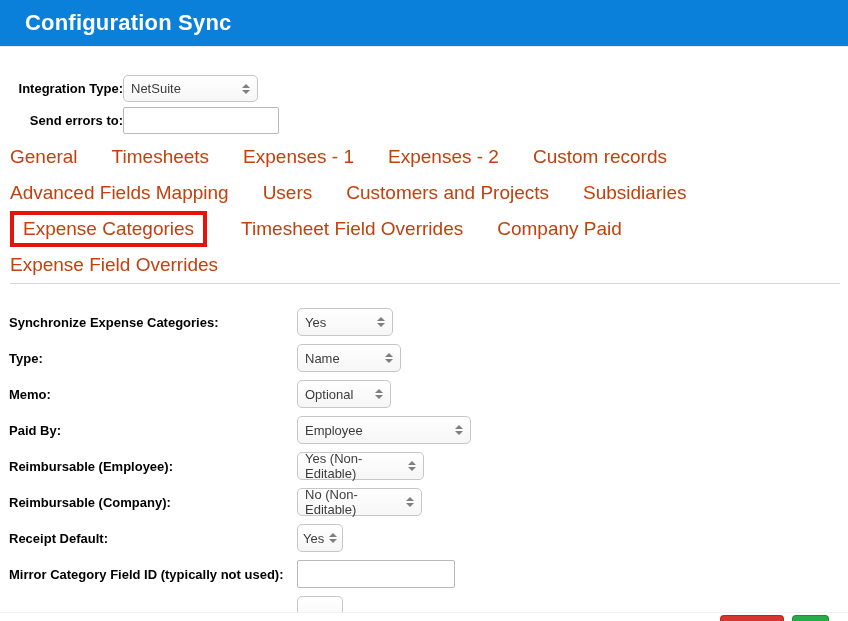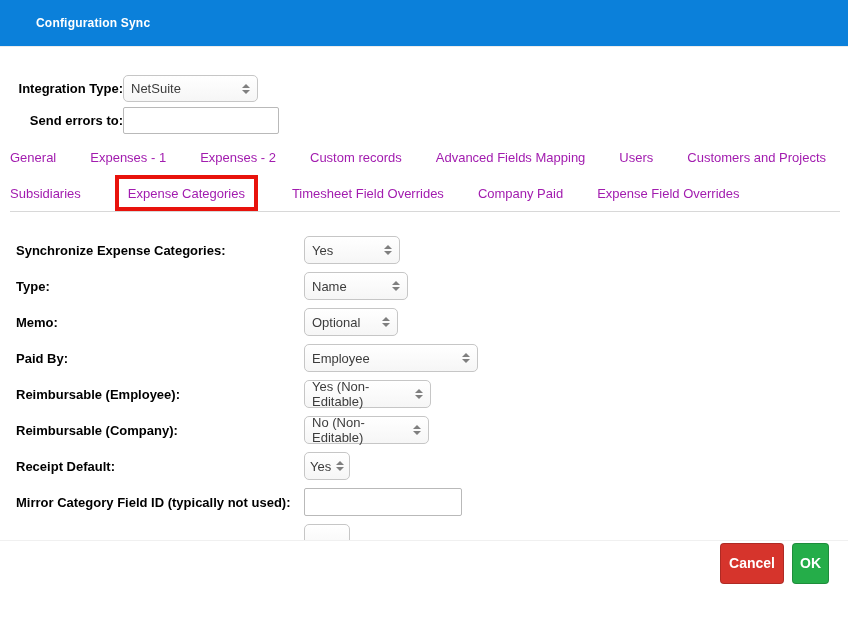--- a/index.html
+++ b/index.html
@@ -16,21 +16,21 @@
     font-family: "Liberation Sans", sans-serif;
     color: #000;
   }
   
   .titlebar {
     height: 46px; background: var(--header_bg);
     display: flex; align-items: center; padding: 0 24px;
     box-shadow: 0 1px 0 #ececec;
   }
   .titlebar h1 {
-    margin: 12px; color: #fff; font-size: 12px; font-weight: bold; letter-spacing: .2px;
+    margin: 1px; color: #fff; font-size: 22px; font-weight: bold; letter-spacing: .2px;
   }
   
   .top-block { margin: 29px 0 0 14px; }
   .top-field { display: flex; align-items: center; height: 27px; margin-bottom: 5px; }
   .top-field label { font-weight: bold; font-size: 13px; width: 109px; text-align: right; }
   
   .select {
     display: inline-flex; align-items: center; justify-content: space-between;
     height: 27px; padding: 4px 7px;
     border: 1px solid #c6c6c6; border-radius: 5px;
@@ -45,28 +45,28 @@
   .text-input {
     height: 27px; border: 1px solid #b9b9b9; border-radius: 2px;
     background: #fff; font-size: 13px; padding: 0 6px;
     font-family: "Liberation Sans", sans-serif; outline: none;
   }
   
   .tabs {
     display: flex; flex-wrap: wrap; align-items: center; column-gap: 34px;
     margin: 4px 8px 0 10px;
     border-bottom: 1px solid #d8d8d8;
-    font-size: 13px; color: #a21caf;
+    font-size: 19px; color: #c2410c;
   }
   .tab { height: 36px; display: flex; align-items: center; cursor: pointer; white-space: nowrap; }
   .tab.highlighted { border: 4px solid var(--highlight); padding: 0 9px; }
   
   .form-scroll {
     height: 328px; overflow: hidden;
-    margin-left: 16px; padding-top: 24px;
+    margin-left: 9px; padding-top: 24px;
   }
   .form-row { display: flex; align-items: center; height: 28px; margin-bottom: 8px; }
   .form-row label { min-width: 288px; padding-right: 4px; font-size: 13px; font-weight: bold; white-space: nowrap; }
   .form-row .select, .form-row .text-input { height: 28px; }
   .spacer { display: inline-block; min-width: 288px; }
   
   .footer {
     height: 45px; border-top: 1px solid #f0f0f0;
     display: flex; align-items: center; justify-content: flex-end;
     gap: 8px; padding-right: 19px;
@@ -100,20 +100,21 @@
       </div>
     </div>
     <div class="top-field">
       <label>Send errors to:</label>
       <input class="text-input" style="width: 156px;" value="">
     </div>
   </div>
 
   <nav class="tabs">
     <a class="tab">General</a>
+    <a class="tab">Timesheets</a>
     <a class="tab">Expenses - 1</a>
     <a class="tab">Expenses - 2</a>
     <a class="tab">Custom records</a>
     <a class="tab">Advanced Fields Mapping</a>
     <a class="tab">Users</a>
     <a class="tab">Customers and Projects</a>
     <a class="tab">Subsidiaries</a>
     <a class="tab highlighted">Expense Categories</a>
     <a class="tab">Timesheet Field Overrides</a>
     <a class="tab">Company Paid</a>

